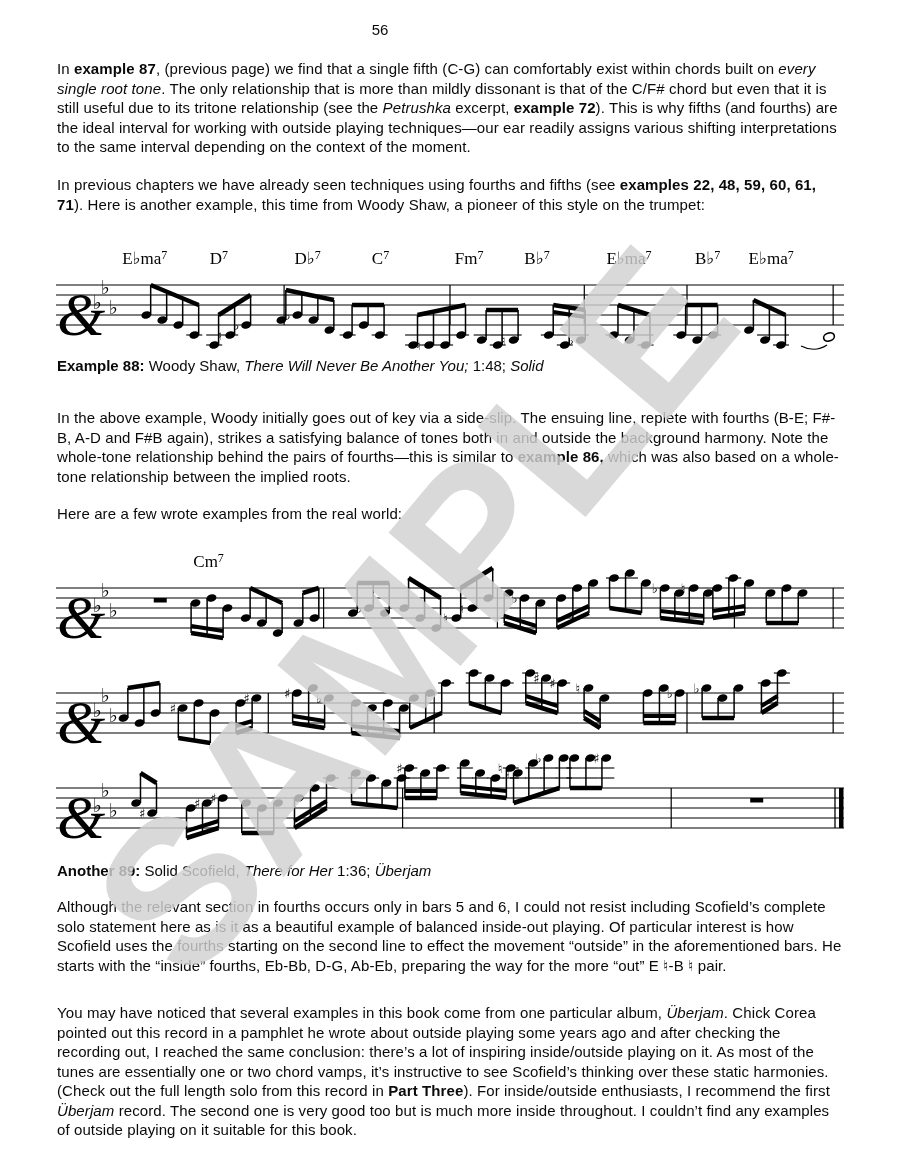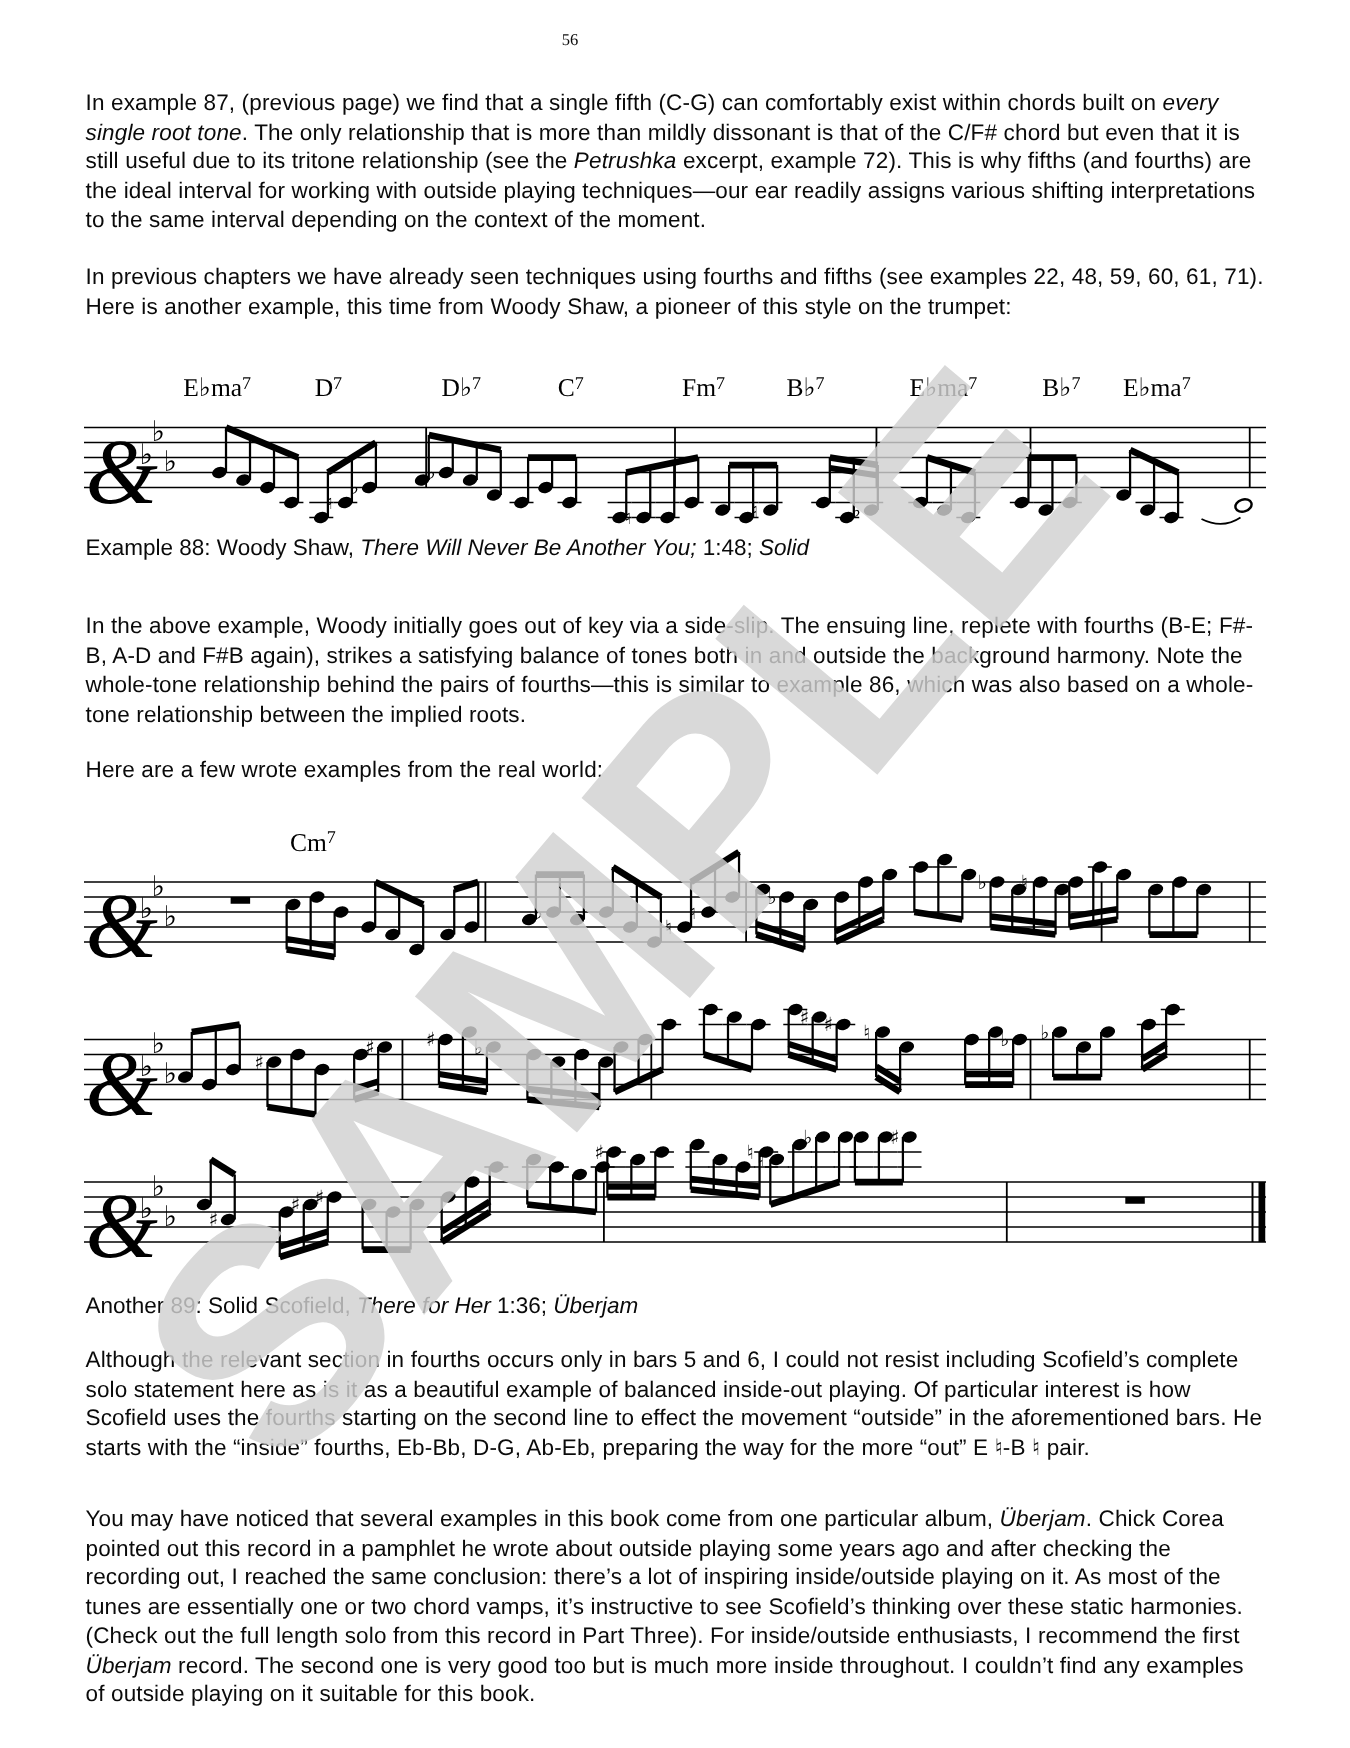--- a/index.html
+++ b/index.html
@@ -6,26 +6,26 @@
   html,body { width:900px; height:1165px; }
   body {
     position:relative;
     background:#ffffff;
     color:#0a0a0a;
     font-family:"Liberation Sans","DejaVu Sans",sans-serif;
     font-size:15px;
     overflow:hidden;
   }
   .abs { position:absolute; }
-  .pagenum { top:21px; left:0; width:760px; text-align:center; font-size:11px;font-family:Liberation Serif, serif; }
+  .pagenum { top:21px; left:0; width:760px; text-align:center; font-size:15px; }
   .para { left:57px; width:788px; line-height:19.5px; letter-spacing:0.1px; }
   .caption { left:57px; width:788px; line-height:19px; }
   .staff { left:55px; width:790px; height:112px; }
   .staff svg { display:block; }
-  .sb { font-weight:normal;margin-top:13px; }
+  .sb { font-weight:bold;margin-top:13px; }
   .si { font-style:italic; }
   .watermark {
     left:415px; top:610px;
     transform:translate(-50%,-50%) rotate(-50deg);
     font-size:205px;
     font-weight:bold;
     letter-spacing:2px;
     color:rgba(209,209,209,0.82);
     white-space:nowrap;
     z-index:10;

